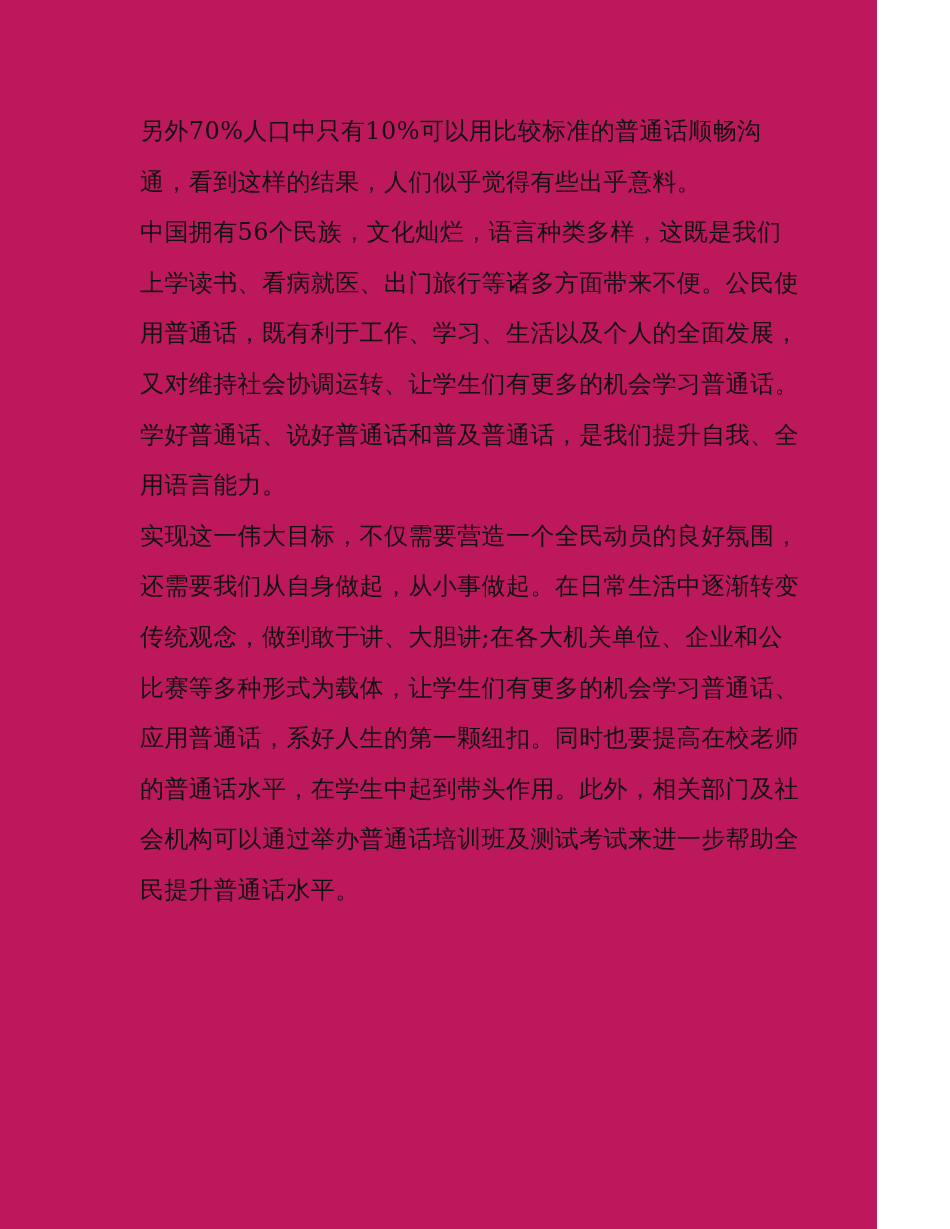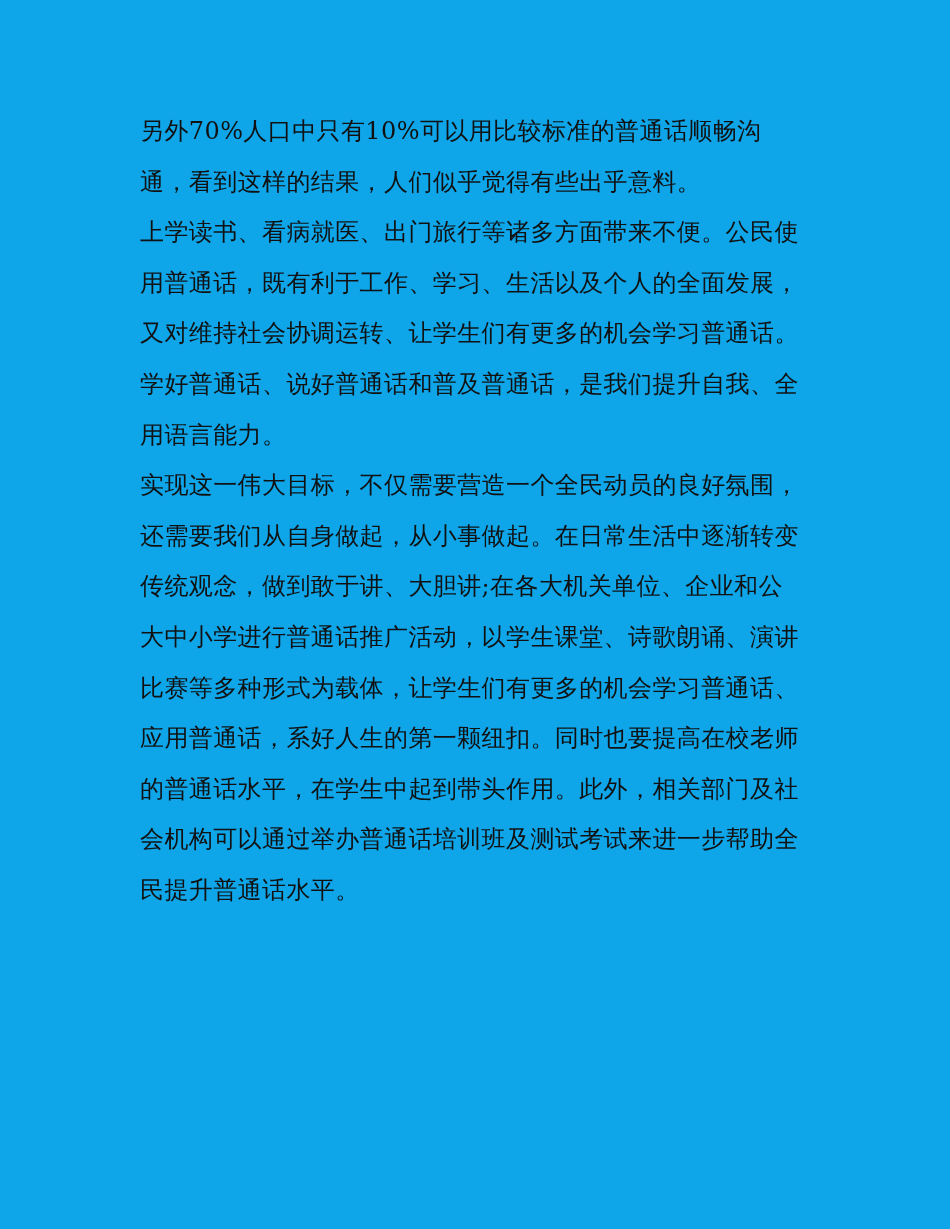--- a/index.html
+++ b/index.html
@@ -12,23 +12,23 @@
       height: 1229px;
       position: relative;
       overflow: hidden;
       font-family: "DejaVu Serif", "Liberation Serif", serif;
       color: #111111;
     }
     .page {
       position: absolute;
       left: 0;
       top: 0;
-      width: 950px;
+      width: 877px;
       height: 1229px;
-      background: #0ea5e9;
+      background: #be185d;
     }
     .text-block {
       position: absolute;
       left: 140px;
       top: 106px;
       width: 700px;
     }
     .line {
       display: block;
       height: 50.6px;
@@ -38,28 +38,28 @@
       letter-spacing: 0.4px;
     }
   </style>
 </head>
 <body>
 
 <div class="page">
   <div class="text-block">
     <span class="line">另外70%人口中只有10%可以用比较标准的普通话顺畅沟</span>
     <span class="line">通，看到这样的结果，人们似乎觉得有些出乎意料。</span>
+    <span class="line">中国拥有56个民族，文化灿烂，语言种类多样，这既是我们</span>
     <span class="line">上学读书、看病就医、出门旅行等诸多方面带来不便。公民使</span>
     <span class="line">用普通话，既有利于工作、学习、生活以及个人的全面发展，</span>
     <span class="line">又对维持社会协调运转、让学生们有更多的机会学习普通话。</span>
     <span class="line">学好普通话、说好普通话和普及普通话，是我们提升自我、全</span>
     <span class="line">用语言能力。</span>
     <span class="line">实现这一伟大目标，不仅需要营造一个全民动员的良好氛围，</span>
     <span class="line">还需要我们从自身做起，从小事做起。在日常生活中逐渐转变</span>
     <span class="line">传统观念，做到敢于讲、大胆讲;在各大机关单位、企业和公</span>
-    <span class="line">大中小学进行普通话推广活动，以学生课堂、诗歌朗诵、演讲</span>
     <span class="line">比赛等多种形式为载体，让学生们有更多的机会学习普通话、</span>
     <span class="line">应用普通话，系好人生的第一颗纽扣。同时也要提高在校老师</span>
     <span class="line">的普通话水平，在学生中起到带头作用。此外，相关部门及社</span>
     <span class="line">会机构可以通过举办普通话培训班及测试考试来进一步帮助全</span>
     <span class="line">民提升普通话水平。</span>
   </div>
 </div>
 
 </body></html>

